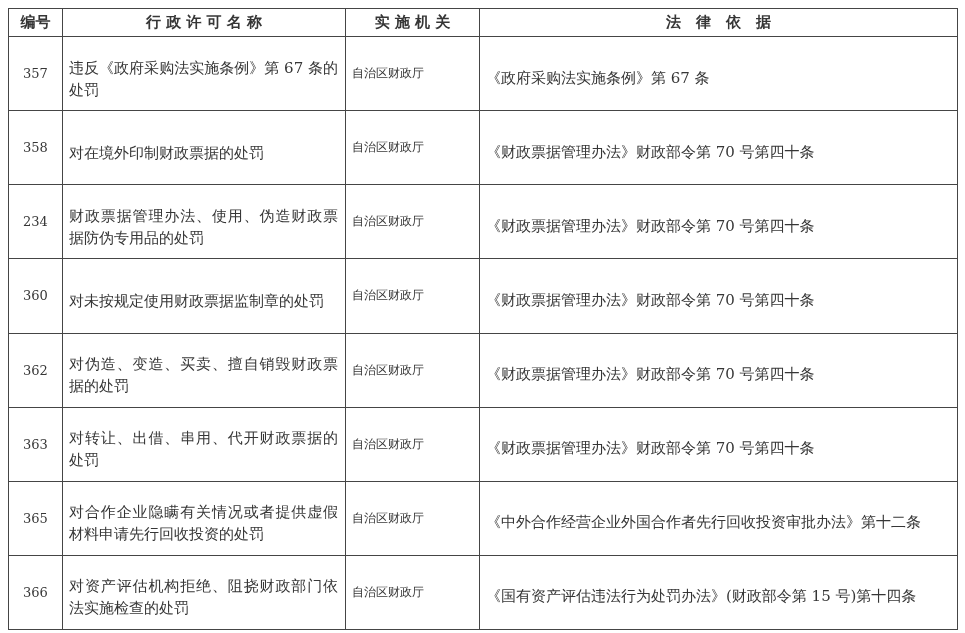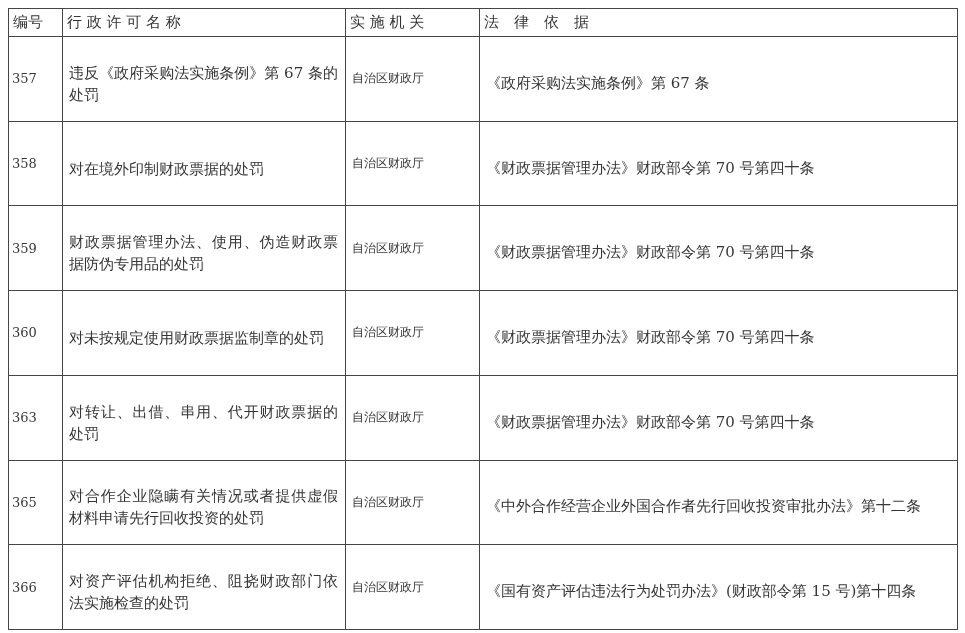--- a/index.html
+++ b/index.html
@@ -25,27 +25,28 @@
   }
   th, td {
     border: 1px solid #454545;
     vertical-align: middle;
     overflow: hidden;
     box-sizing: border-box;
   }
   thead tr { height: 28px; }
   tbody tr { height: 59px; }
   thead th {
-    font-weight: normal;
+    font-weight: bold;
     font-size: 15px;
-    text-align: left;
+    text-align: center;
     padding: 2px 4px;
     white-space: nowrap;
   }
   td.id-cell {
+    text-align: center;
     font-size: 13px;
     padding: 2px 3px;
   }
   td.name-cell {
     font-size: 15px;
     text-align: justify;
     padding: 12px 7px 2px 6px;
     line-height: 22px;
   }
   td.agency-cell {
@@ -85,28 +86,34 @@
           <td class="agency-cell">自治区财政厅</td>
           <td class="legal-cell">《政府采购法实施条例》第 67 条</td>
         </tr>
         <tr>
           <td class="id-cell">358</td>
           <td class="name-cell">对在境外印制财政票据的处罚</td>
           <td class="agency-cell">自治区财政厅</td>
           <td class="legal-cell">《财政票据管理办法》财政部令第 70 号第四十条</td>
         </tr>
         <tr>
-          <td class="id-cell">359</td>
+          <td class="id-cell">234</td>
           <td class="name-cell">财政票据管理办法、使用、伪造财政票据防伪专用品的处罚</td>
           <td class="agency-cell">自治区财政厅</td>
           <td class="legal-cell">《财政票据管理办法》财政部令第 70 号第四十条</td>
         </tr>
         <tr>
           <td class="id-cell">360</td>
           <td class="name-cell">对未按规定使用财政票据监制章的处罚</td>
+          <td class="agency-cell">自治区财政厅</td>
+          <td class="legal-cell">《财政票据管理办法》财政部令第 70 号第四十条</td>
+        </tr>
+        <tr>
+          <td class="id-cell">362</td>
+          <td class="name-cell">对伪造、变造、买卖、擅自销毁财政票据的处罚</td>
           <td class="agency-cell">自治区财政厅</td>
           <td class="legal-cell">《财政票据管理办法》财政部令第 70 号第四十条</td>
         </tr>
         <tr>
           <td class="id-cell">363</td>
           <td class="name-cell">对转让、出借、串用、代开财政票据的处罚</td>
           <td class="agency-cell">自治区财政厅</td>
           <td class="legal-cell">《财政票据管理办法》财政部令第 70 号第四十条</td>
         </tr>
         <tr>

